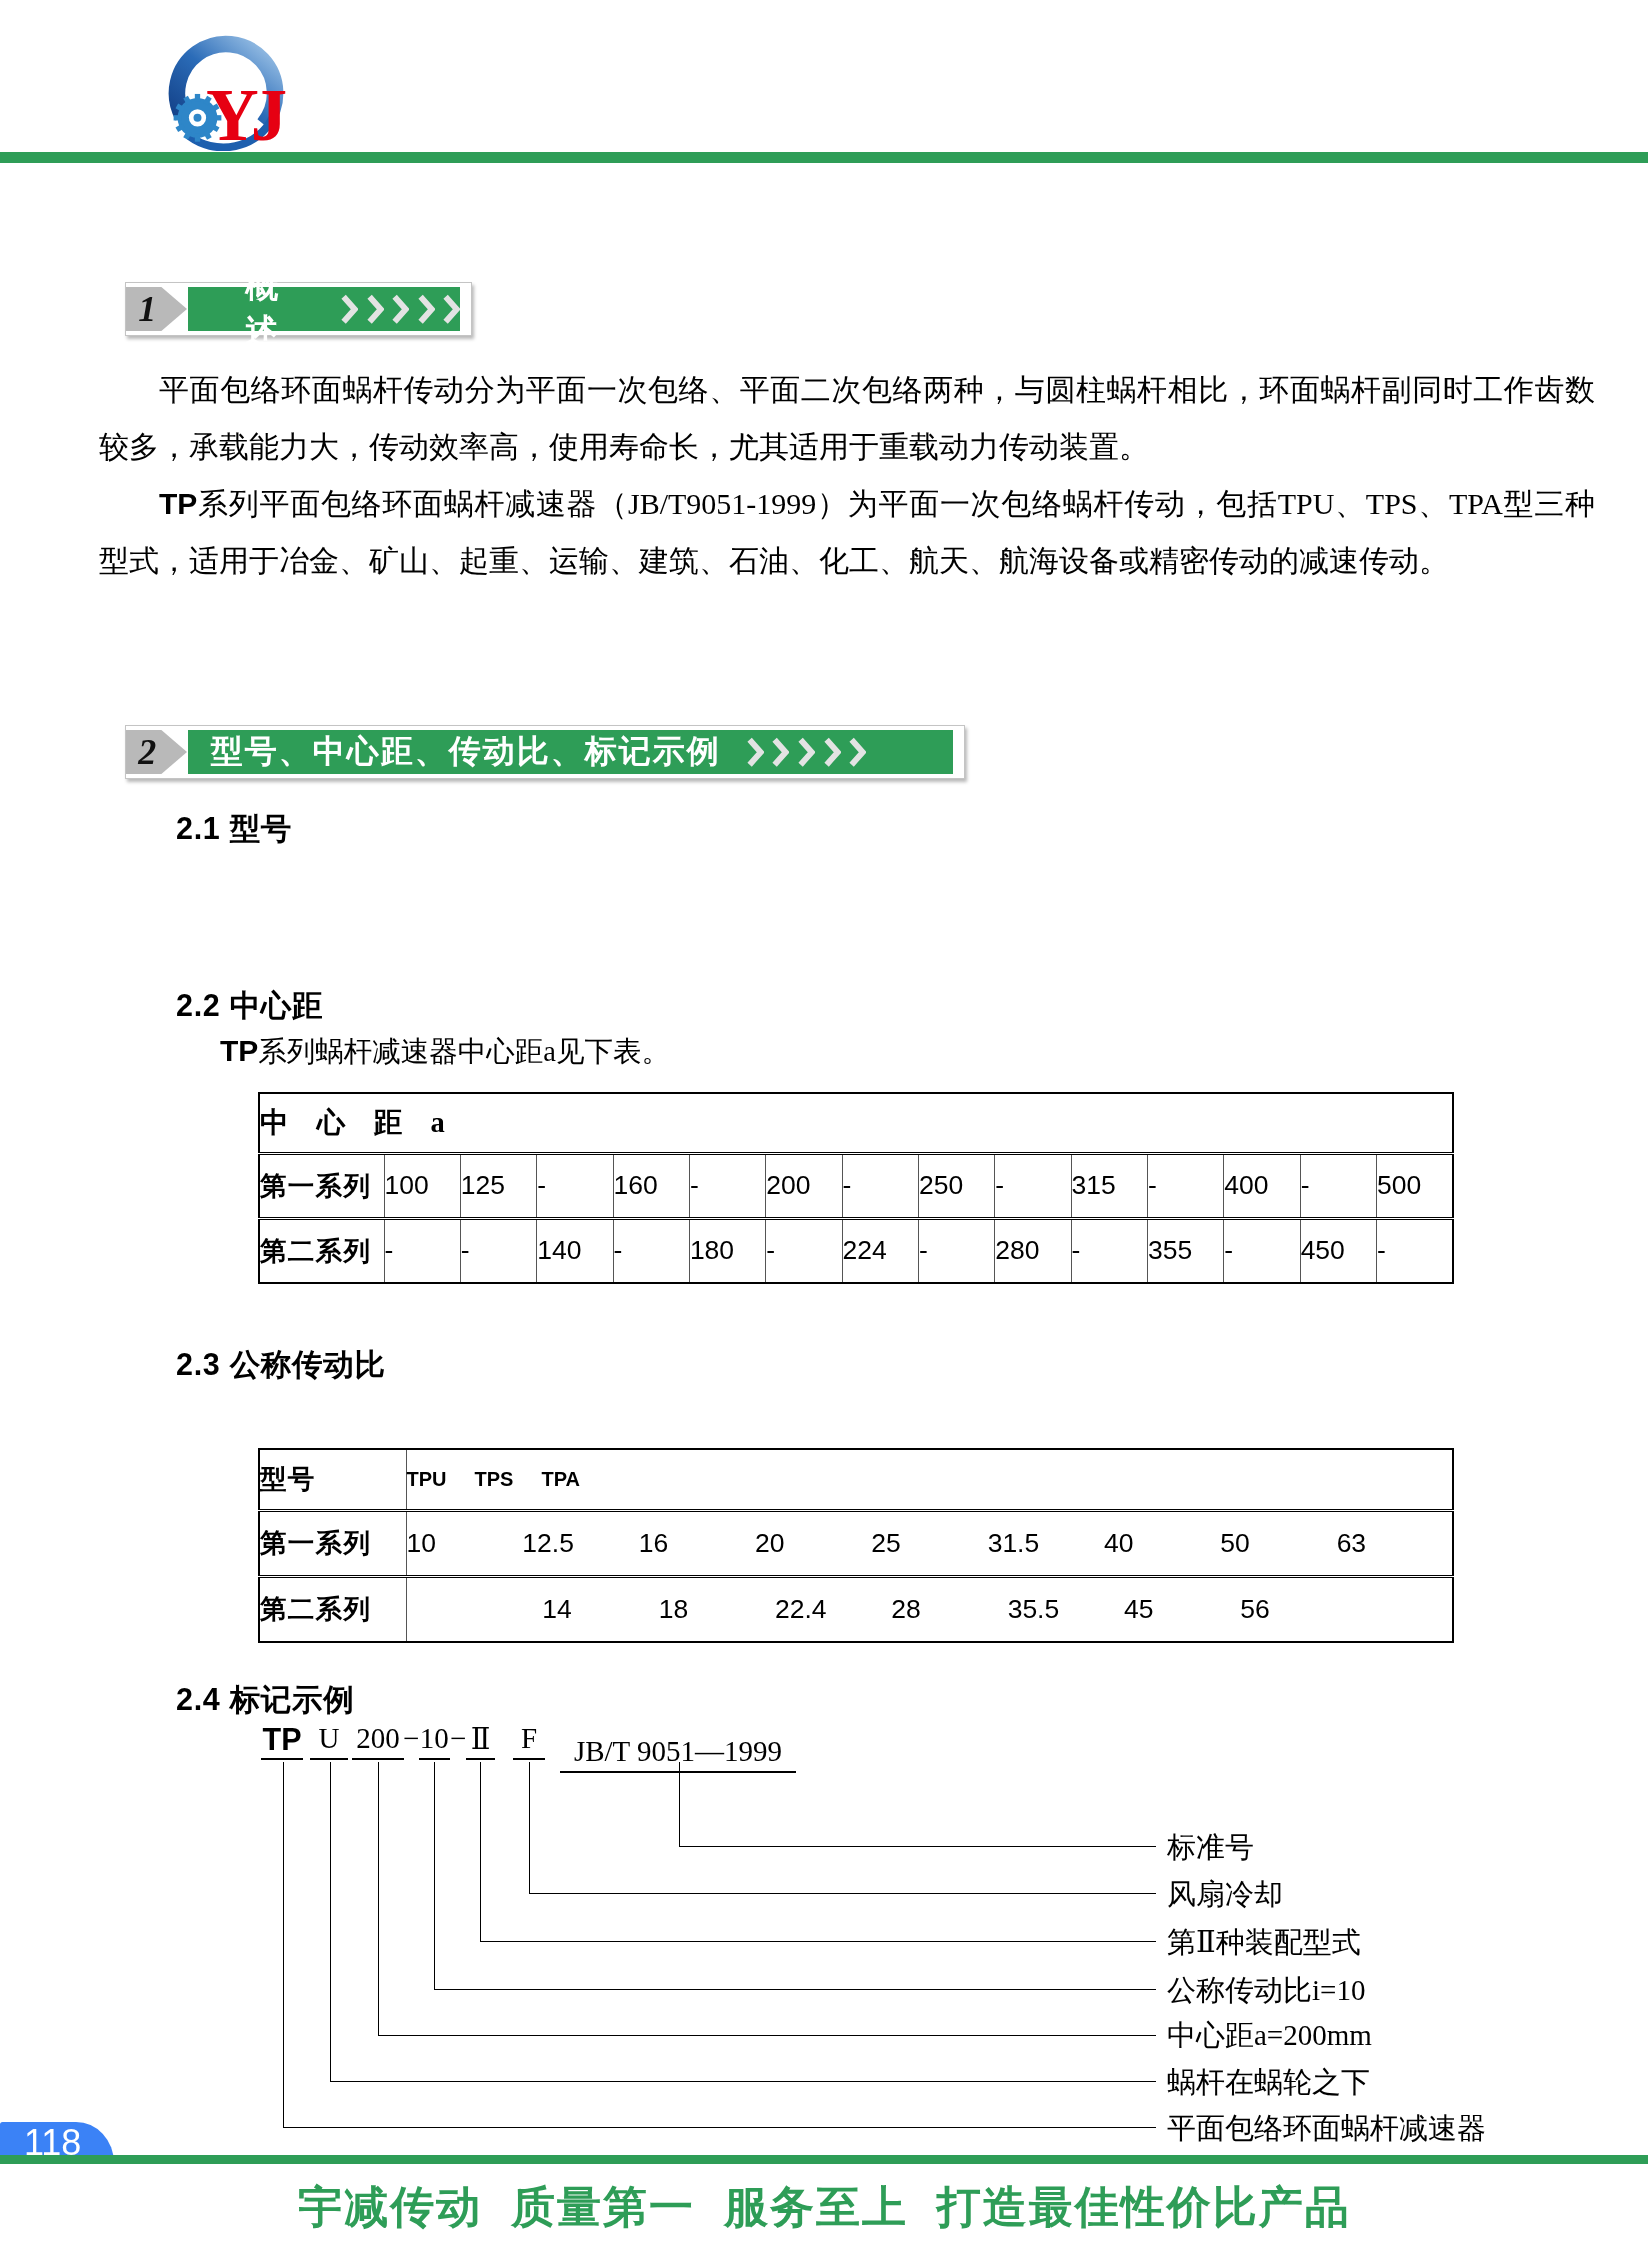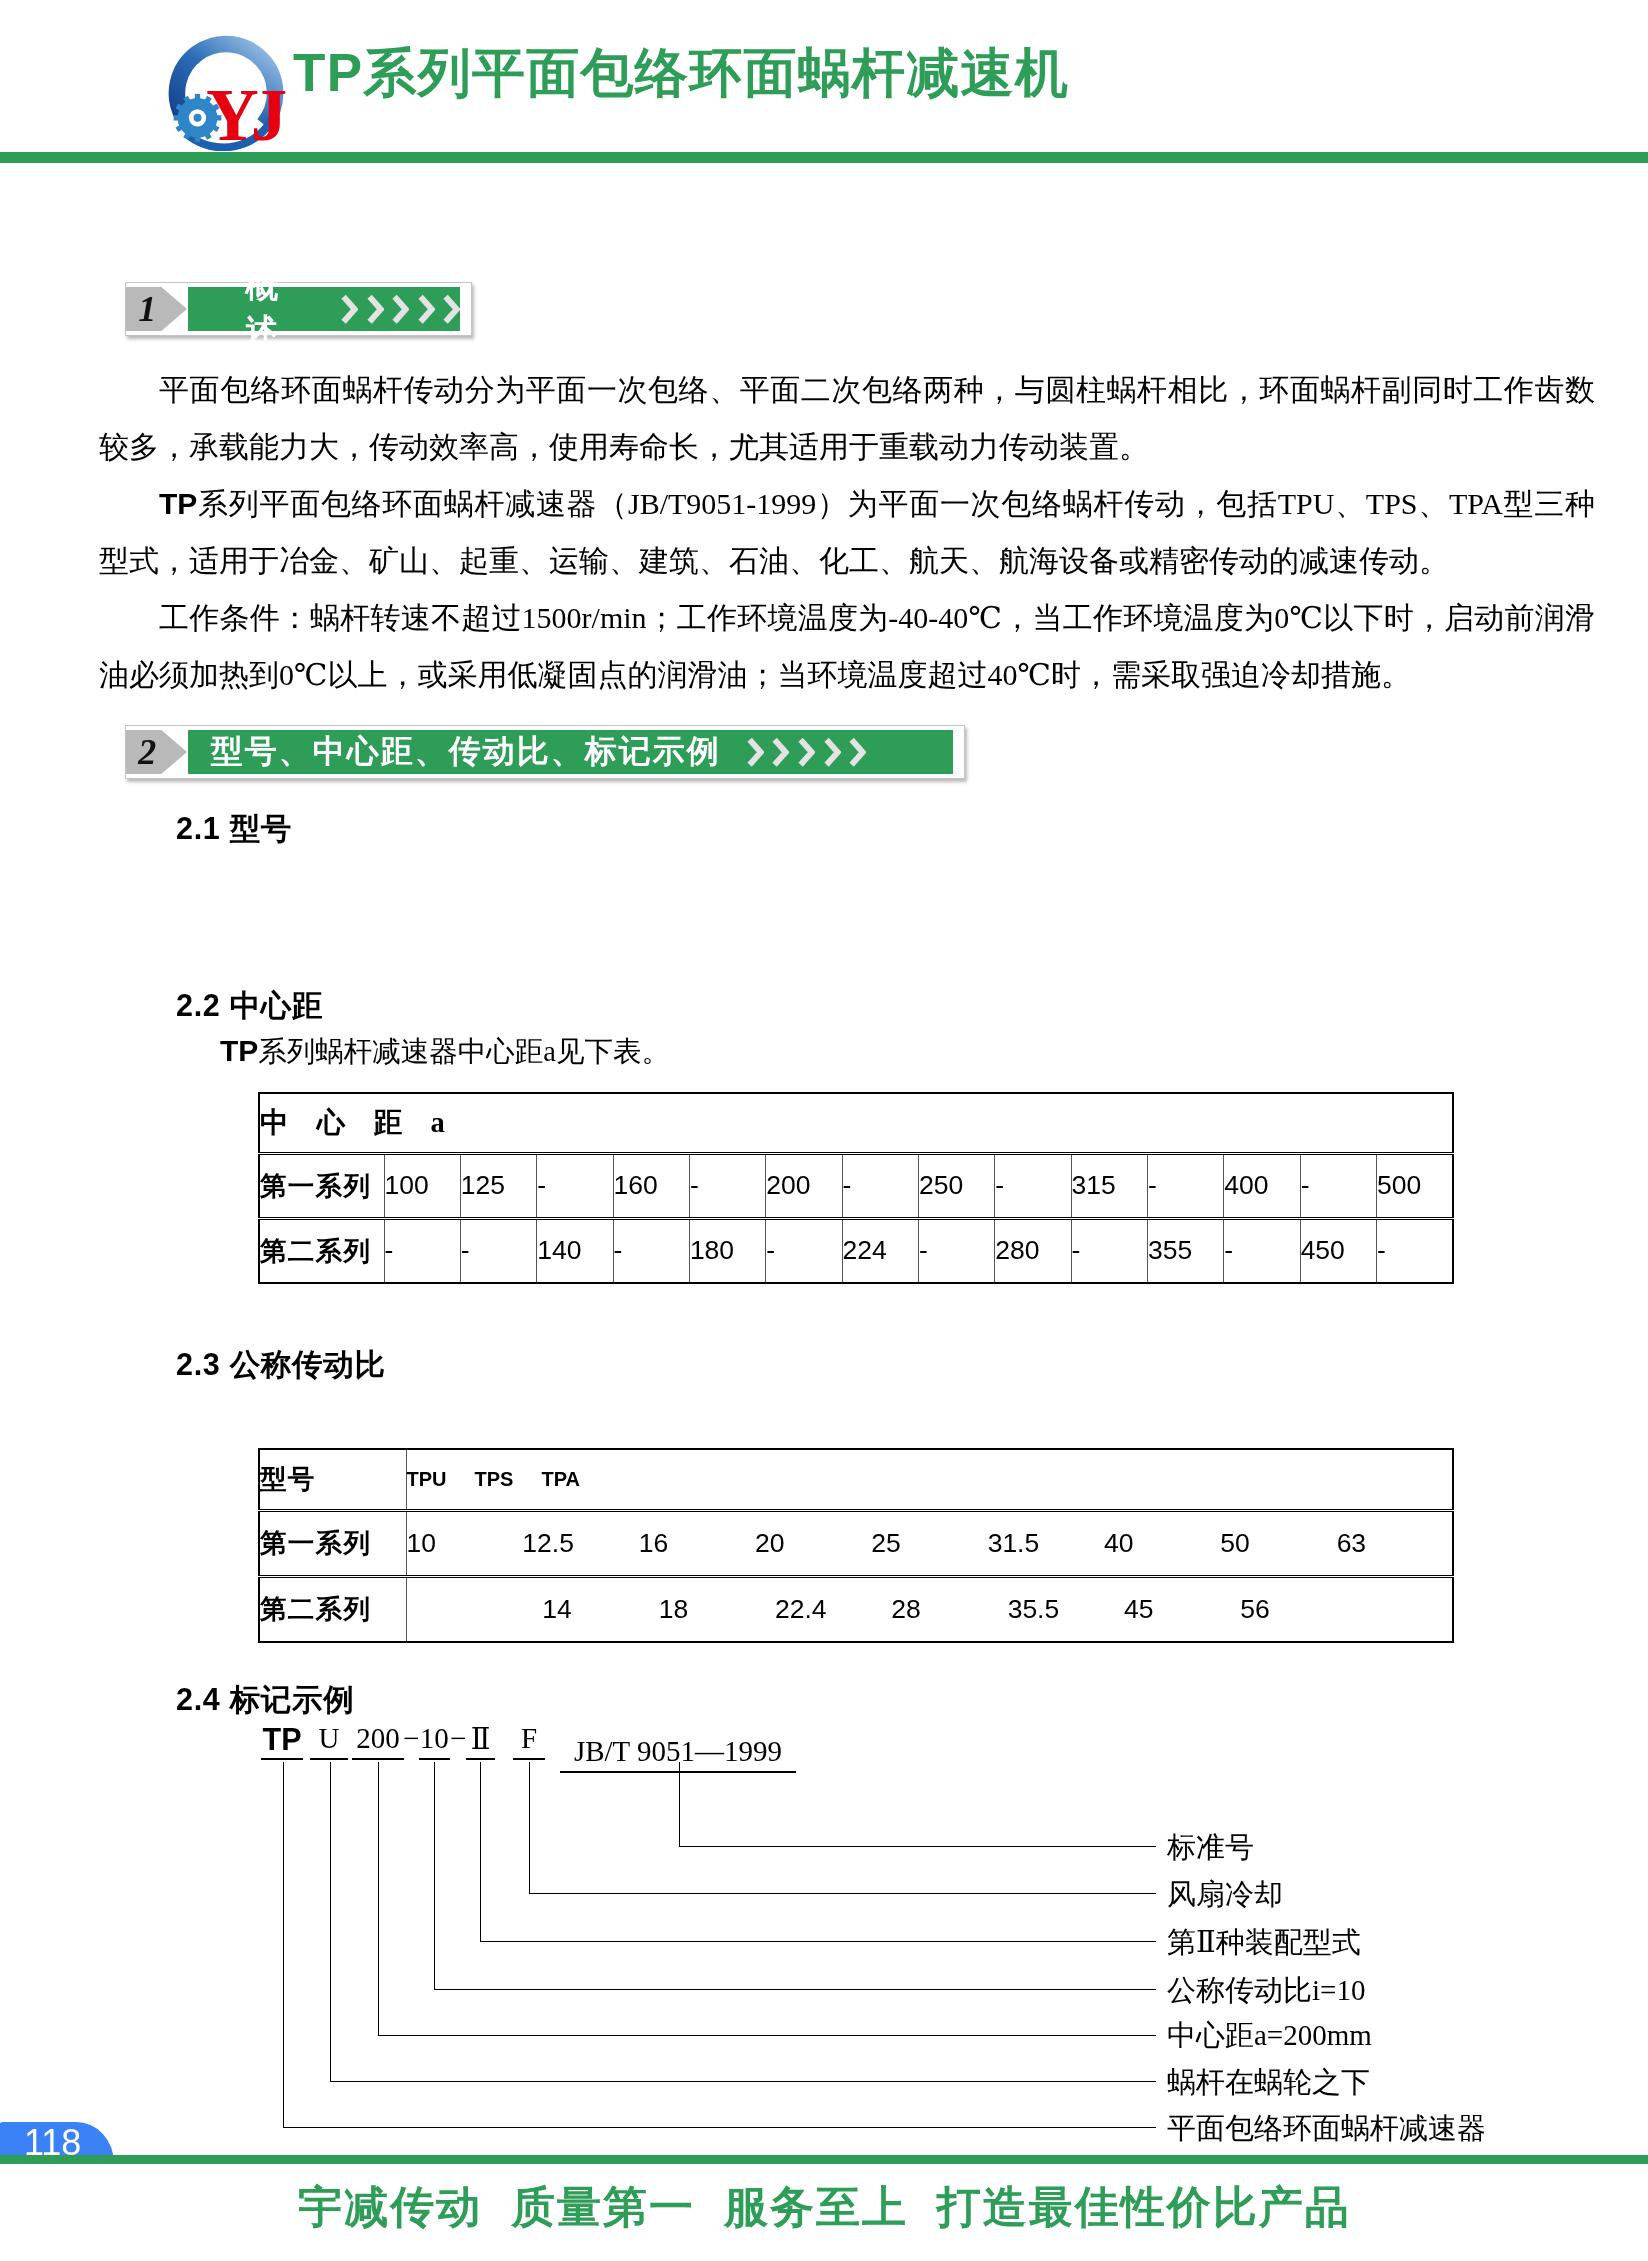--- a/index.html
+++ b/index.html
@@ -110,21 +110,20 @@
         <rect x="48" y="116" width="8" height="12" transform="rotate(240 52 152)"></rect>
         <rect x="48" y="116" width="8" height="12" transform="rotate(270 52 152)"></rect>
         <rect x="48" y="116" width="8" height="12" transform="rotate(300 52 152)"></rect>
         <rect x="48" y="116" width="8" height="12" transform="rotate(330 52 152)"></rect>
         <circle cx="52" cy="152" r="13" fill="#fff"></circle>
         <circle cx="52" cy="152" r="6" fill="#2e86c8"></circle>
       </g>
       <text x="120" y="186" font-size="110" font-weight="bold" fill="#e60012" text-anchor="middle" font-family="Liberation Serif, DejaVu Serif, serif" letter-spacing="-12">YJ</text>
     </svg>
   </div>
-  <div class="page-title">TP系列平面包络环面蜗杆减速机</div>
   <div class="header-bar"></div>
 
   <div class="banner banner-s1">
     <div class="banner-num">1</div>
     <div class="banner-green">
       <span class="bt">概述</span>
       <span class="chevrons">
         <svg width="17" height="30.5" viewBox="0 0 26 46">
             <polyline points="4,4 21,23 4,42" fill="none" stroke="#e3e3e3" stroke-width="9"></polyline>
           </svg>
@@ -140,21 +139,20 @@
         <svg width="17" height="30.5" viewBox="0 0 26 46">
             <polyline points="4,4 21,23 4,42" fill="none" stroke="#e3e3e3" stroke-width="9"></polyline>
           </svg>
       </span>
     </div>
   </div>
 
   <div class="overview">
     <p>平面包络环面蜗杆传动分为平面一次包络、平面二次包络两种，与圆柱蜗杆相比，环面蜗杆副同时工作齿数较多，承载能力大，传动效率高，使用寿命长，尤其适用于重载动力传动装置。</p>
     <p><b>TP</b><span>系列平面包络环面蜗杆减速器（JB/T9051-1999）为平面一次包络蜗杆传动，包括TPU、TPS、TPA型三种型式，适用于冶金、矿山、起重、运输、建筑、石油、化工、航天、航海设备或精密传动的减速传动。</span></p>
-    <p>工作条件：蜗杆转速不超过1500r/min；工作环境温度为-40-40℃，当工作环境温度为0℃以下时，启动前润滑油必须加热到0℃以上，或采用低凝固点的润滑油；当环境温度超过40℃时，需采取强迫冷却措施。</p>
   </div>
 
   <div class="banner banner-s2">
     <div class="banner-num">2</div>
     <div class="banner-green">
       <span class="bt">型号、中心距、传动比、标记示例</span>
       <span class="chevrons">
         <svg width="17" height="30.5" viewBox="0 0 26 46">
             <polyline points="4,4 21,23 4,42" fill="none" stroke="#e3e3e3" stroke-width="9"></polyline>
           </svg>

